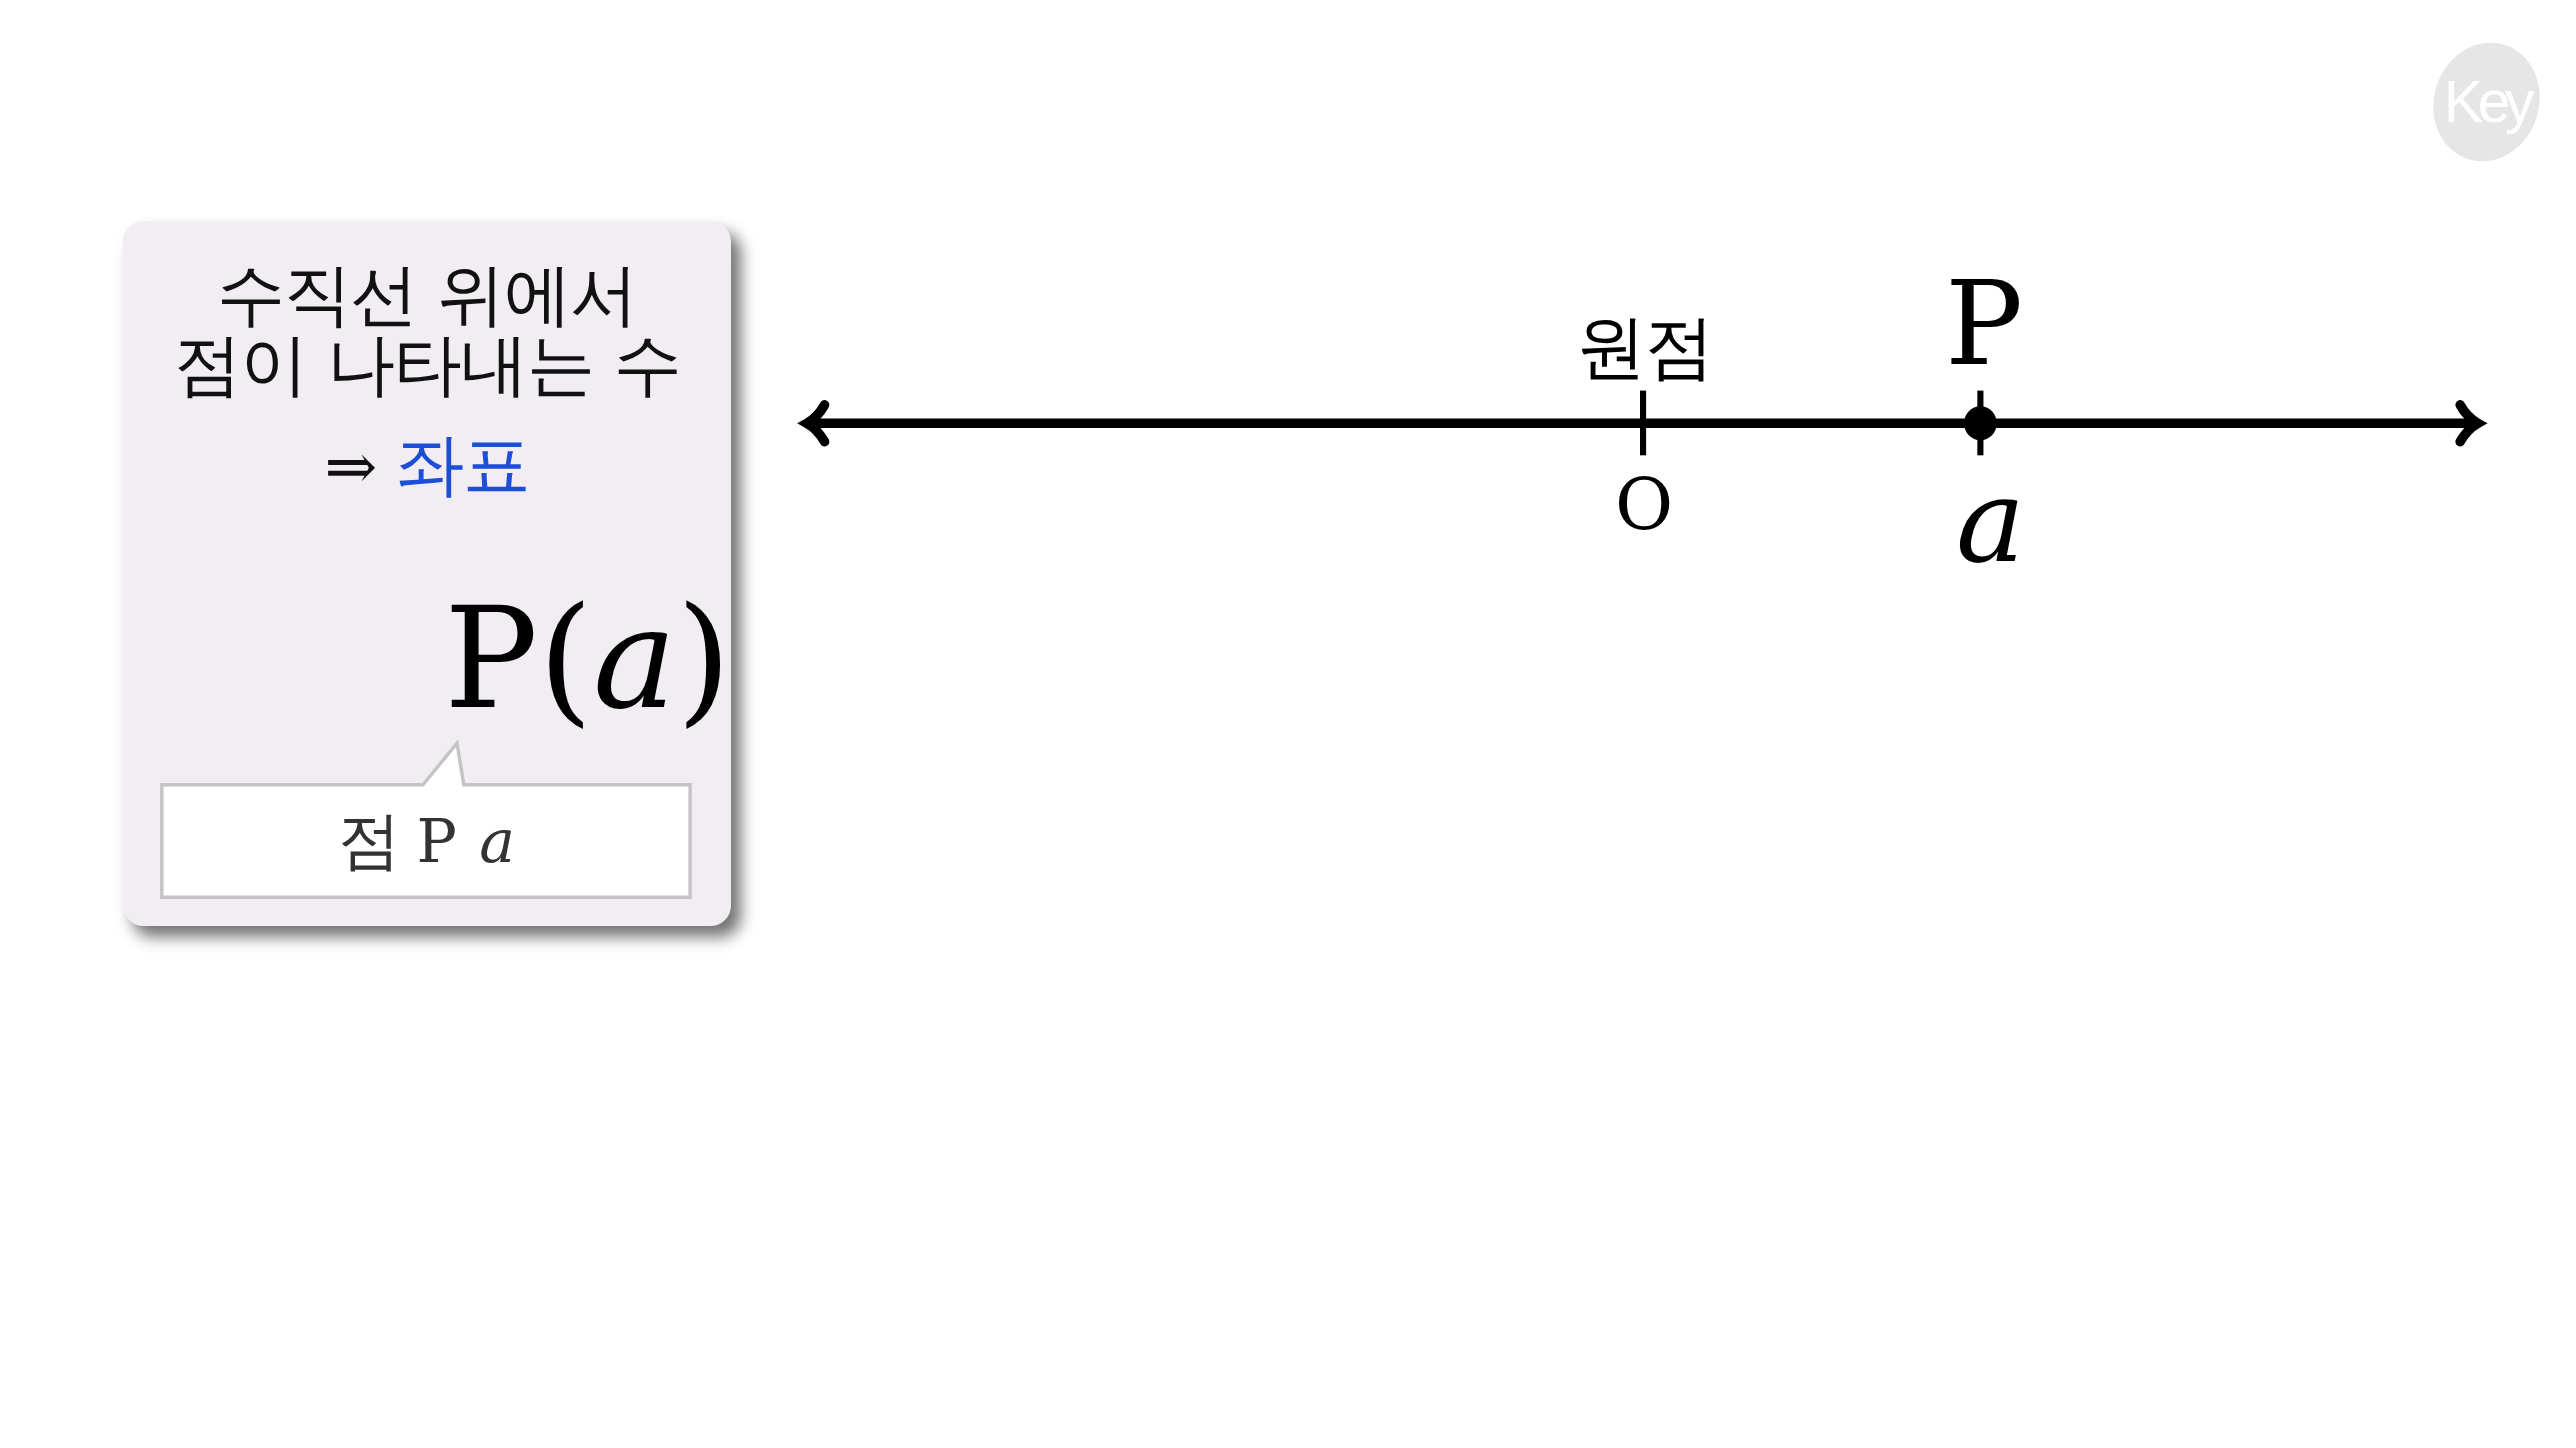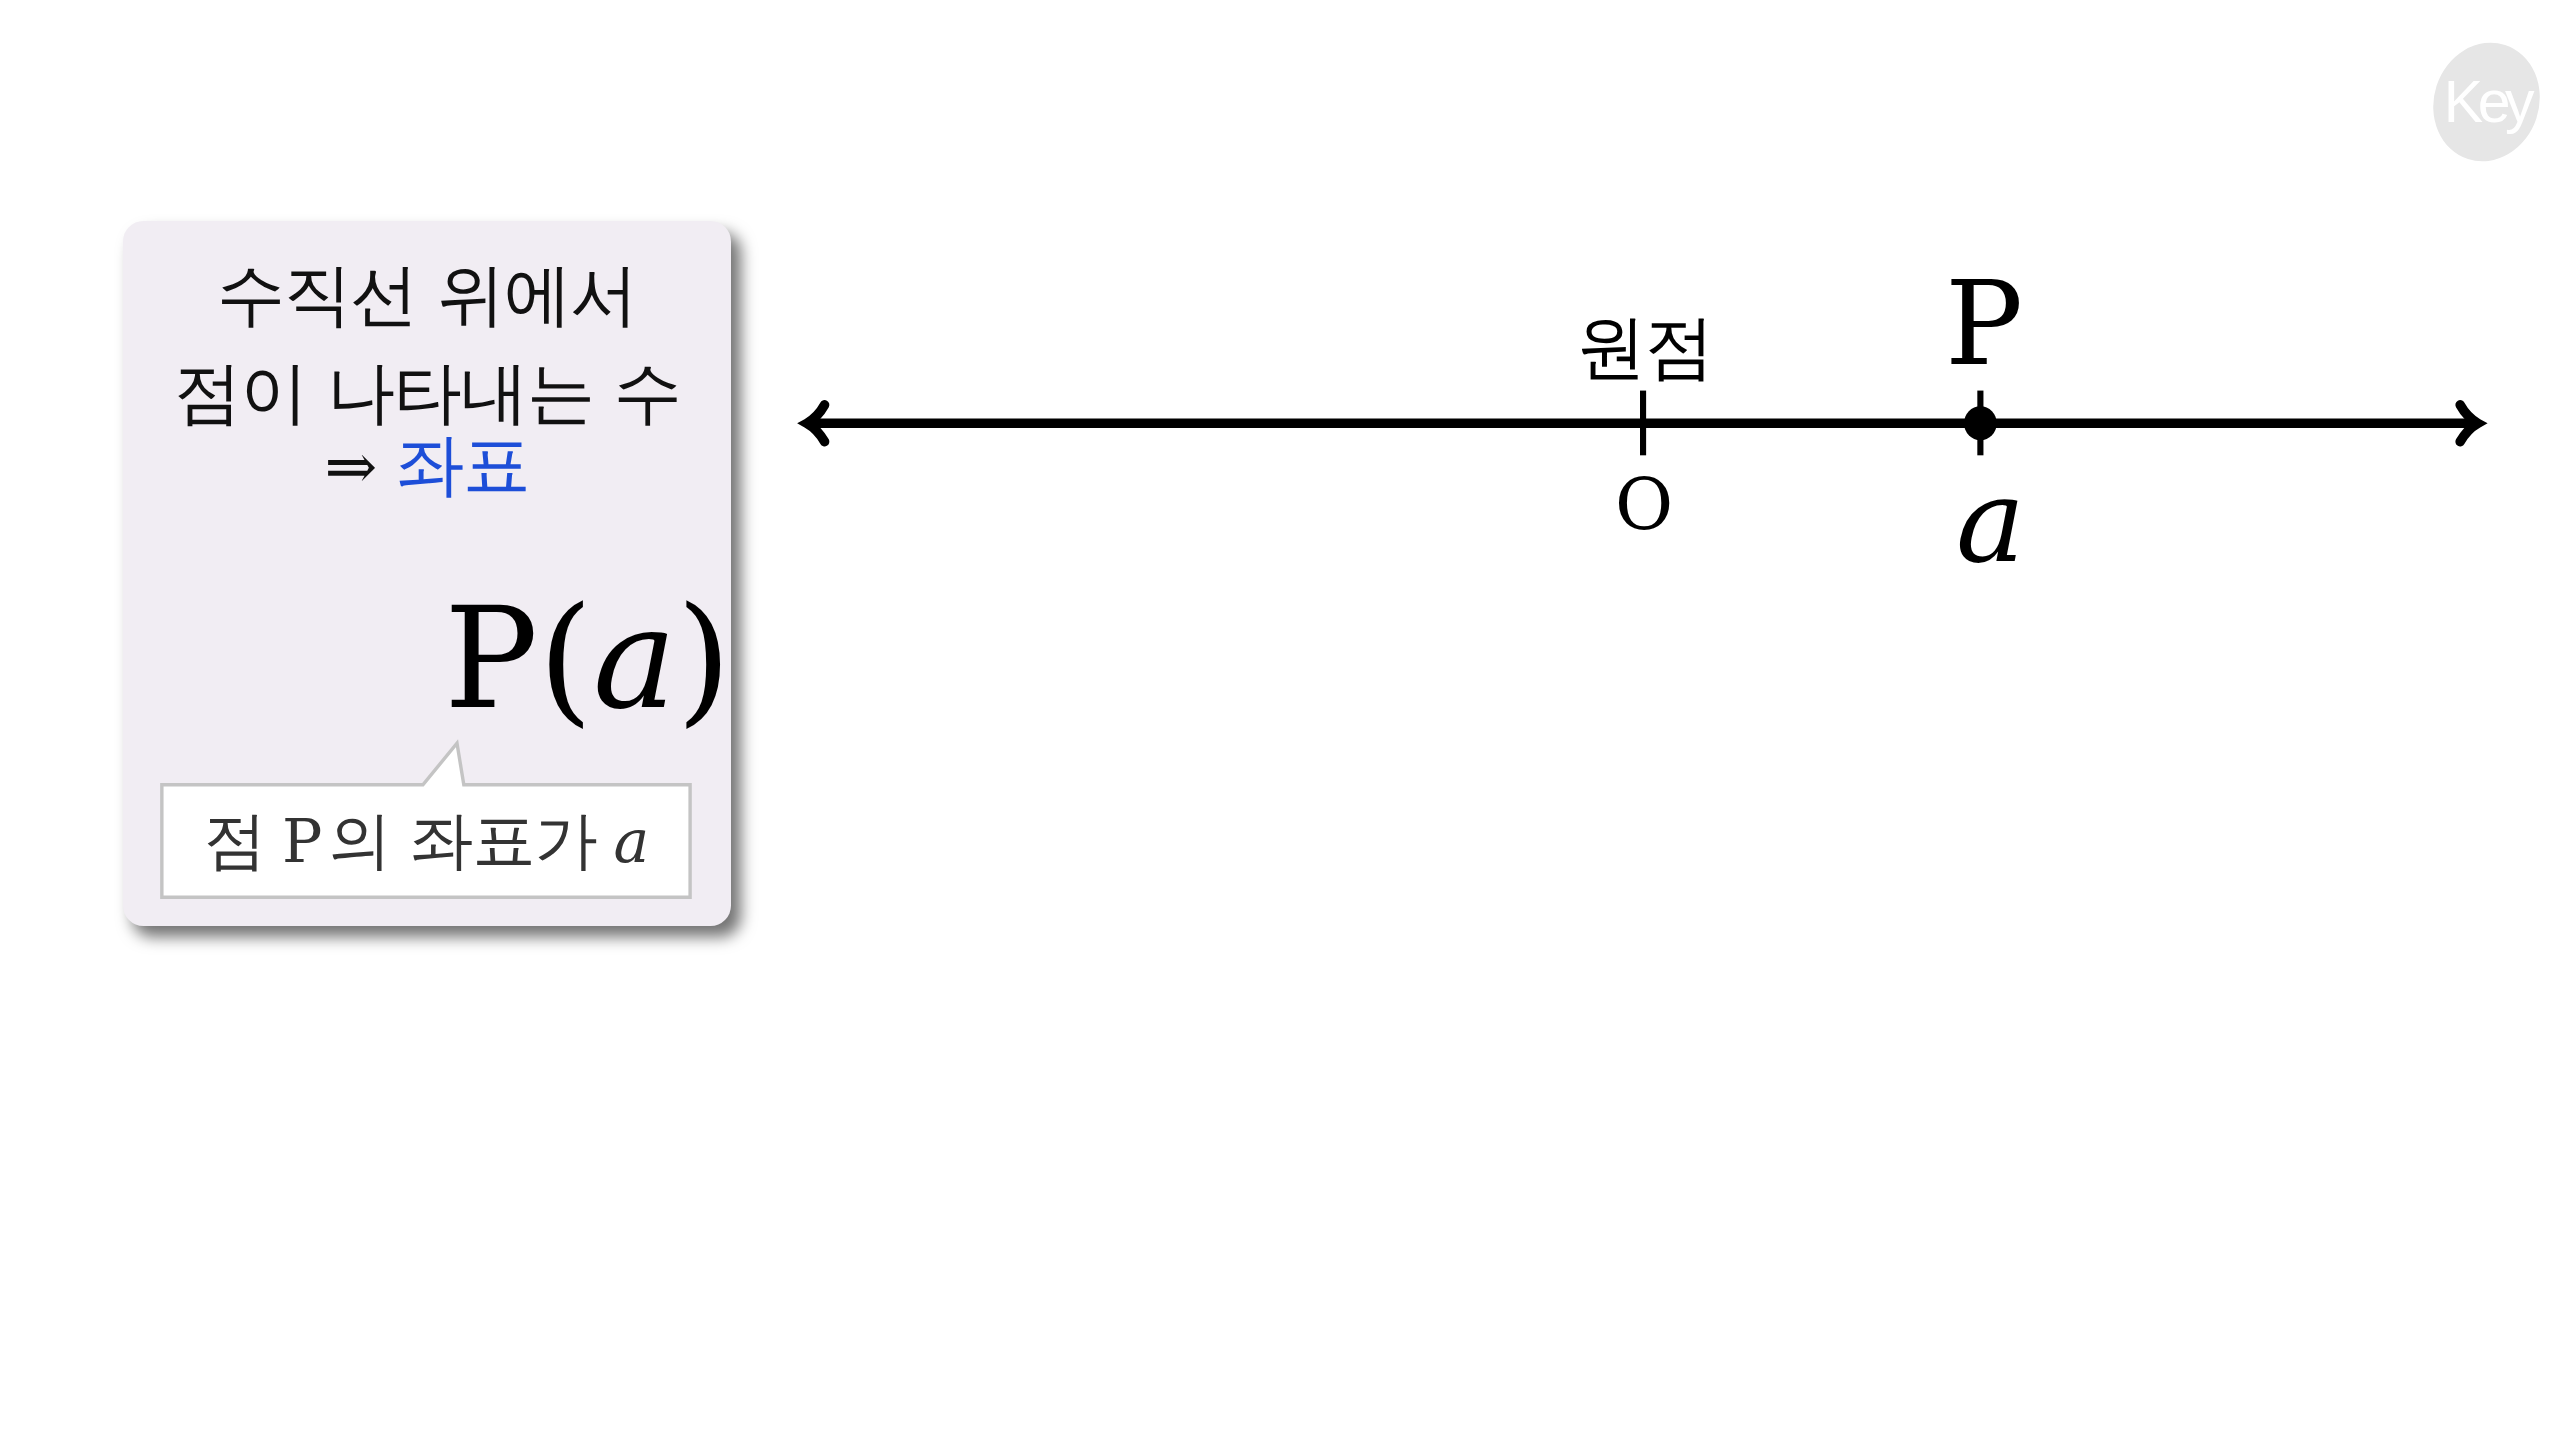--- a/index.html
+++ b/index.html
@@ -52,37 +52,36 @@
 </style>
 </head>
 <body>
 
 <div id="logo" class="abs">
   <span>Key</span>
 </div>
 
 <div id="card" class="abs kr">
   <div class="card-line" style="top:40px;">수직선 위에서</div>
-  <div class="card-line" style="top:138px;">점이 나타내는 수</div>
+  <div class="card-line" style="top:110px;">점이 나타내는 수</div>
   <div class="card-line" style="top:210px;">
     <span class="math" style="font-size:63px;">⇒</span>
     <span style="color:#1d4ed8;">좌표</span>
   </div>
 
   <div id="pa" class="math">
     <span>P</span><span>(</span><span class="it">a</span><span>)</span>
   </div>
 
   <svg id="callout-svg" width="608" height="705" viewBox="0 0 892 1034">
     <path d="M57 827 L440 827 L490 766 L500 827 L832 827 L832 992 L57 992 Z" fill="#ffffff" stroke="#c4c4c4" stroke-width="5"></path>
   </svg>
   <div id="callout-text">
     <span>점</span>
     <span class="m" style="margin:0 6.8px 0 16.4px;">P</span>
-    <span>의 좌표가</span>
     <span class="m it" style="margin-left:16.4px;">a</span>
   </div>
 </div>
 
 <svg id="numline-svg" width="2576" height="1449" viewBox="0 0 3780 2126">
   <line x1="1190" y1="621" x2="3630" y2="621" stroke="#000" stroke-width="14"></line>
   <path d="M1210 594 Q1200 612 1184 621 Q1200 630 1210 648" fill="none" stroke="#000" stroke-width="14" stroke-linecap="round"></path>
   <path d="M3610 594 Q3620 612 3636 621 Q3620 630 3610 648" fill="none" stroke="#000" stroke-width="14" stroke-linecap="round"></path>
   <line x1="2411" y1="573" x2="2411" y2="668" stroke="#000" stroke-width="9"></line>
   <line x1="2906" y1="573" x2="2906" y2="668" stroke="#000" stroke-width="9"></line>

